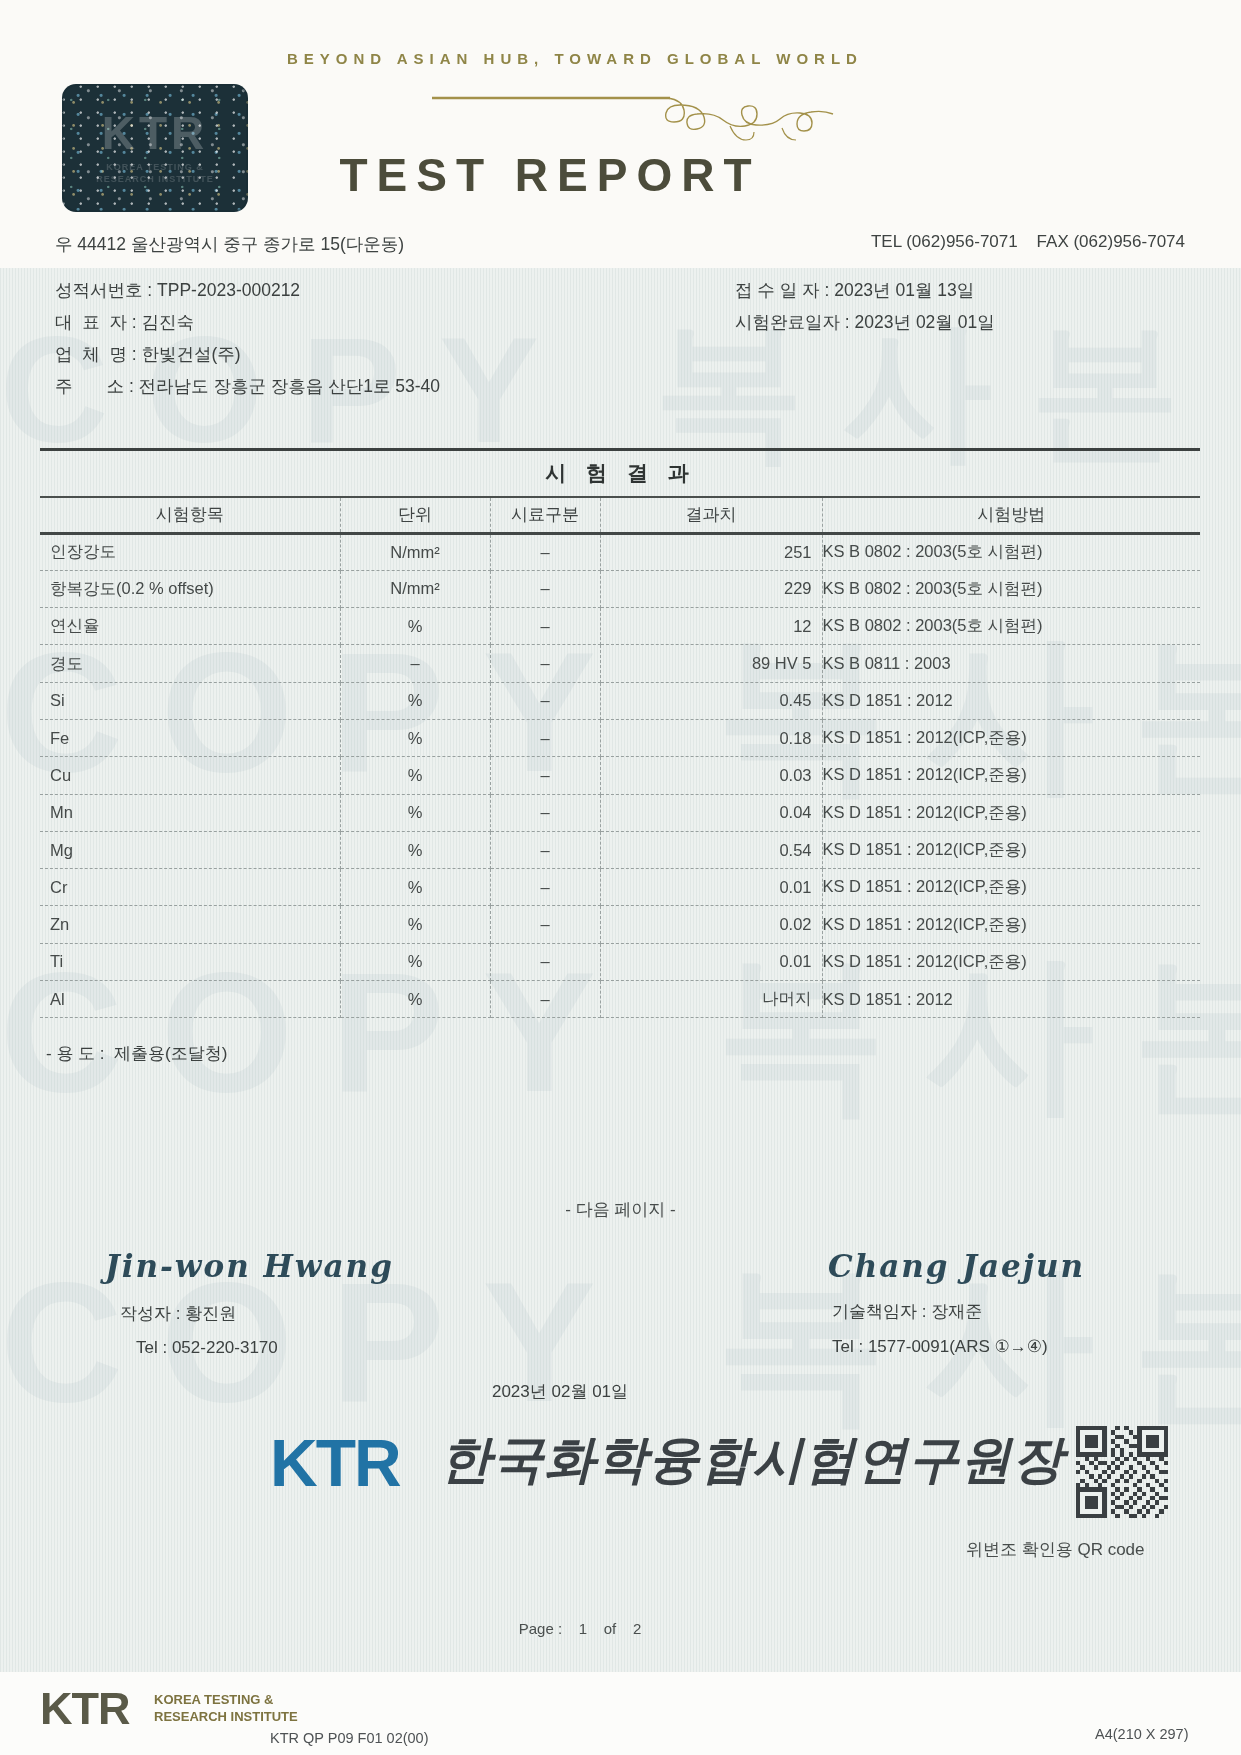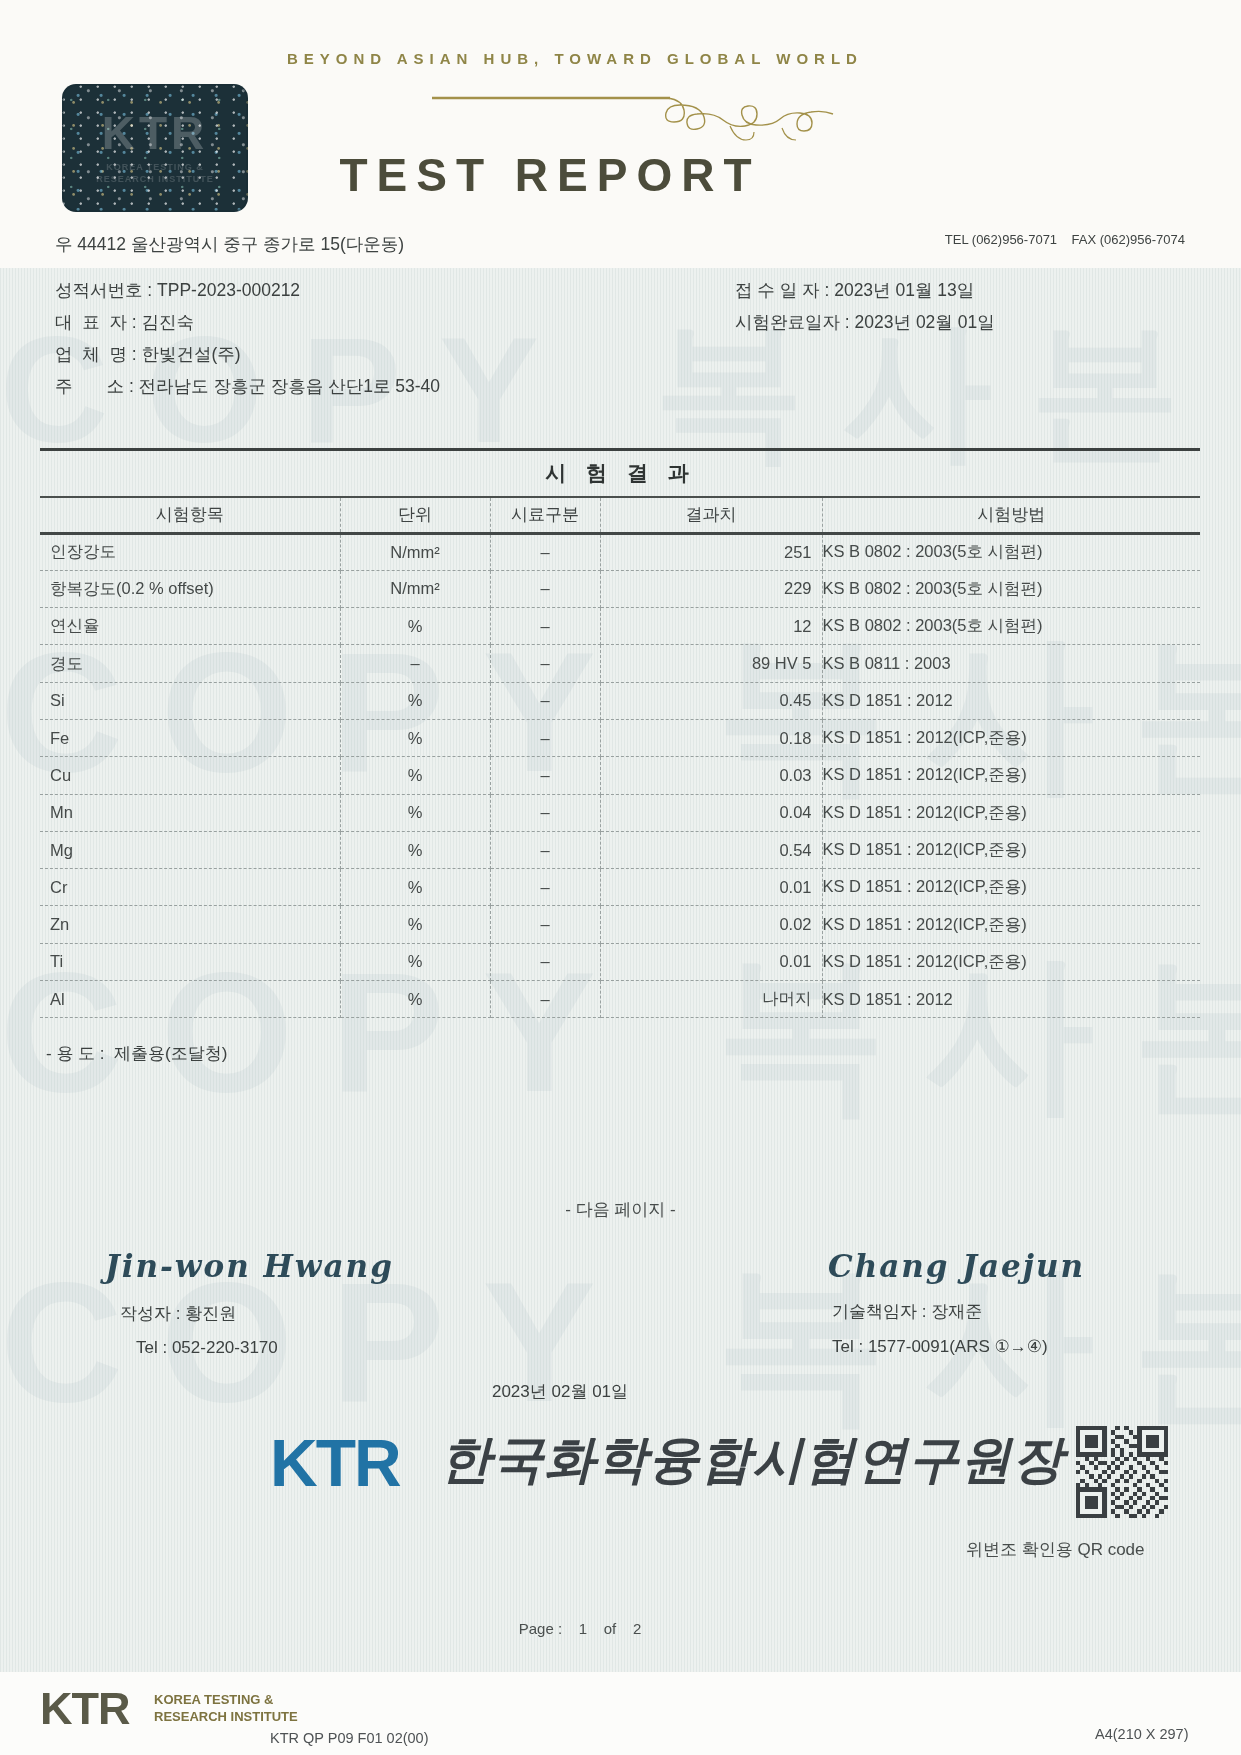--- a/index.html
+++ b/index.html
@@ -43,21 +43,21 @@
       radial-gradient(circle at 25% 55%, rgba(180,255,230,.4) 0 .8px, transparent 1.6px);
     background-size:17px 13px, 23px 19px, 29px 23px, 31px 27px, 37px 29px;
     box-shadow:0 0 0 2px rgba(20,40,48,.35) inset;
     display:flex; flex-direction:column; align-items:center; justify-content:center;
   }
   .holo .big { font-size:46px; font-weight:bold; letter-spacing:4px; color:rgba(255,255,255,.22); line-height:1; }
   .holo .small { font-size:9px; font-weight:bold; letter-spacing:1px; color:rgba(255,255,255,.17); margin-top:6px; line-height:1.3; text-align:center; }
   
   .pre { white-space:pre; }
   .addr { position:absolute; left:55px; top:232px; font-size:17.5px; color:#3e4342; }
-  .telfax { position:absolute; left:735px; top:232px; width:450px; text-align:right; font-size:13px; color:#3e4342; }
+  .telfax { position:absolute; left:735px; top:232px; width:450px; text-align:right; font-size:17px; color:#3e4342; }
   .info-line { position:absolute; font-size:17.5px; color:#3c4140; }
   .rule-heavy { position:absolute; left:40px; top:448px; width:1160px; height:3px; background:#3c4140; }
   .results-title {
     position:absolute; left:0; top:459px; width:1241px; text-align:center;
     font-size:21px; font-weight:bold; letter-spacing:7px; color:#2f3433;
   }
   
   table.results {
     position:absolute; left:40px; top:496px; width:1160px;
     border-collapse:collapse; table-layout:fixed; font-size:16.5px; color:#454a49;

